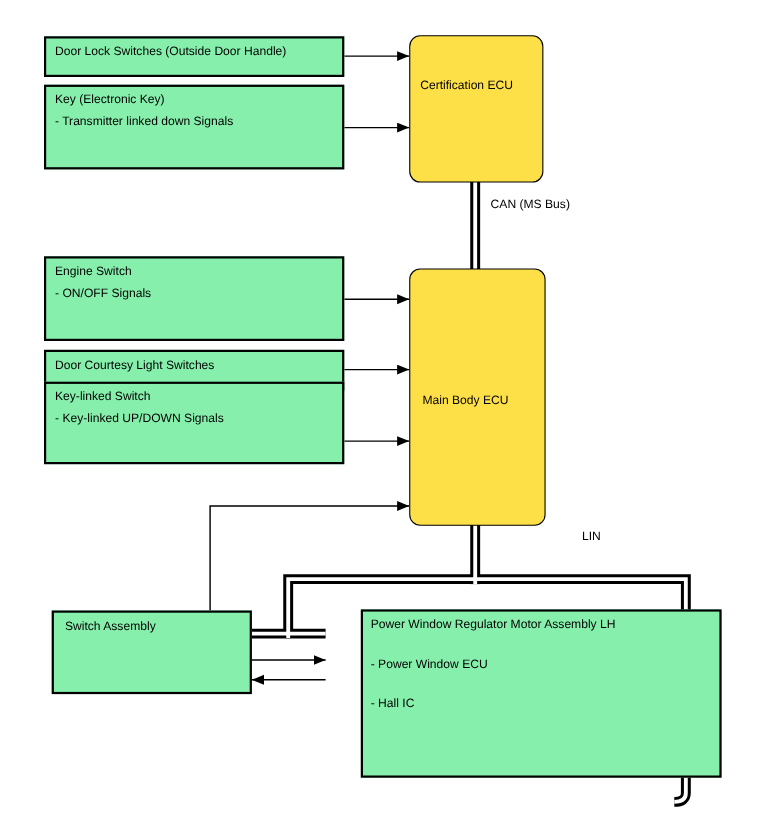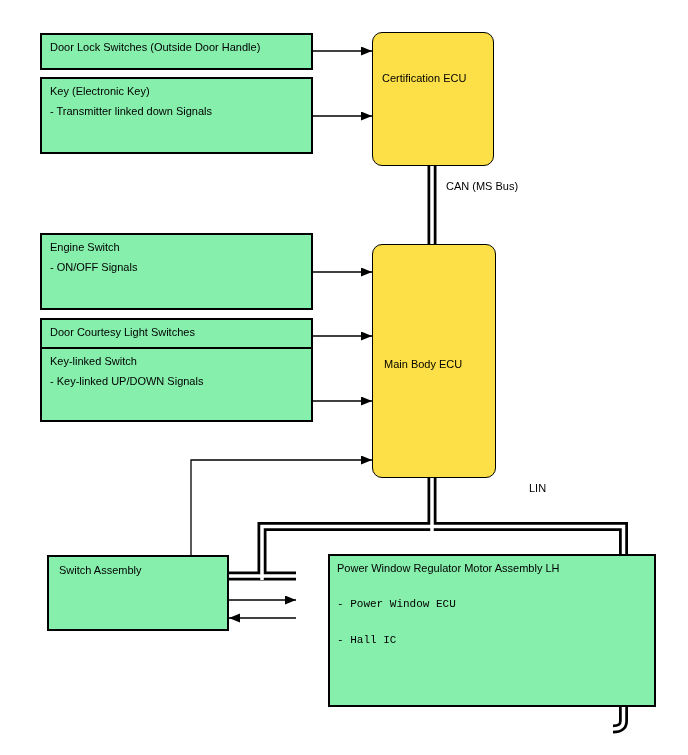--- a/index.html
+++ b/index.html
@@ -27,21 +27,21 @@
   .rbox {
     position: absolute;
     background: #fde047;
     border: 1.5px solid #000000;
     border-radius: 10px;
     box-sizing: border-box;
     z-index: 1;
   }
   .rbox .lbl { position: absolute; left: 9px; line-height: 14px; white-space: nowrap; }
   .twoline { line-height: 15px; }
-  .reg-item { margin-top: 22px; font-family: Liberation Mono, monospace; }
+  .reg-item { margin-top: 22px; }
   .buslabel { position: absolute; line-height: 14px; z-index: 2; white-space: nowrap; }
 </style>
 </head>
 <body>
 
 <div class="canvas">
 
   <svg class="wires" width="688" height="755" viewBox="0 0 688 755">
     <defs>
       <marker id="arr" markerUnits="userSpaceOnUse" markerWidth="12" markerHeight="10" refX="11" refY="4.5" orient="auto">

